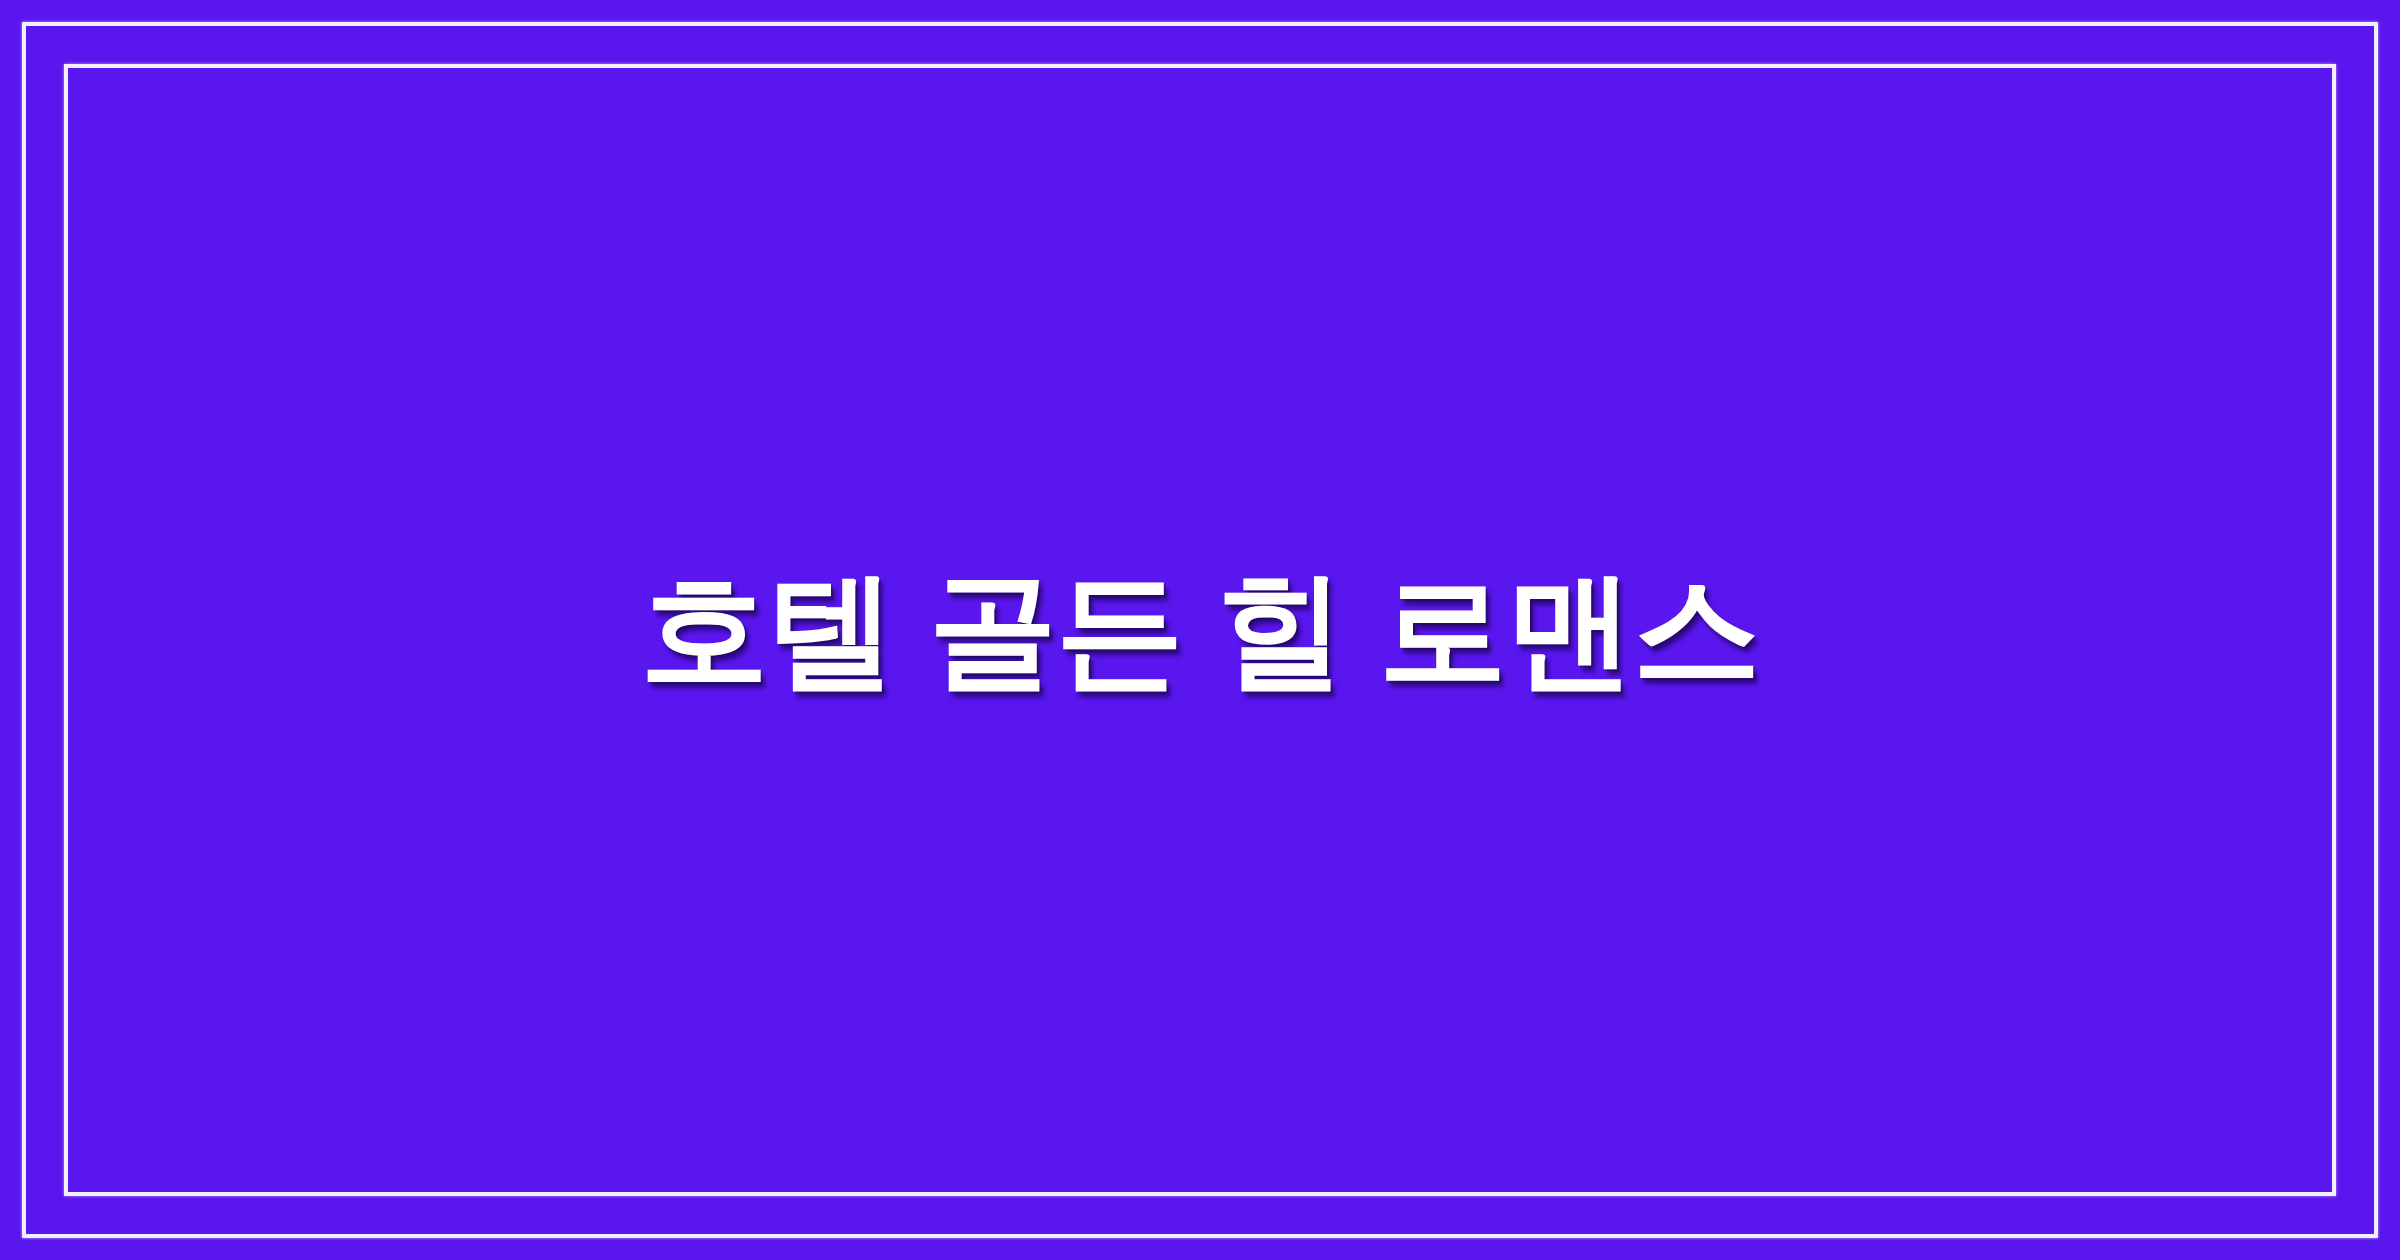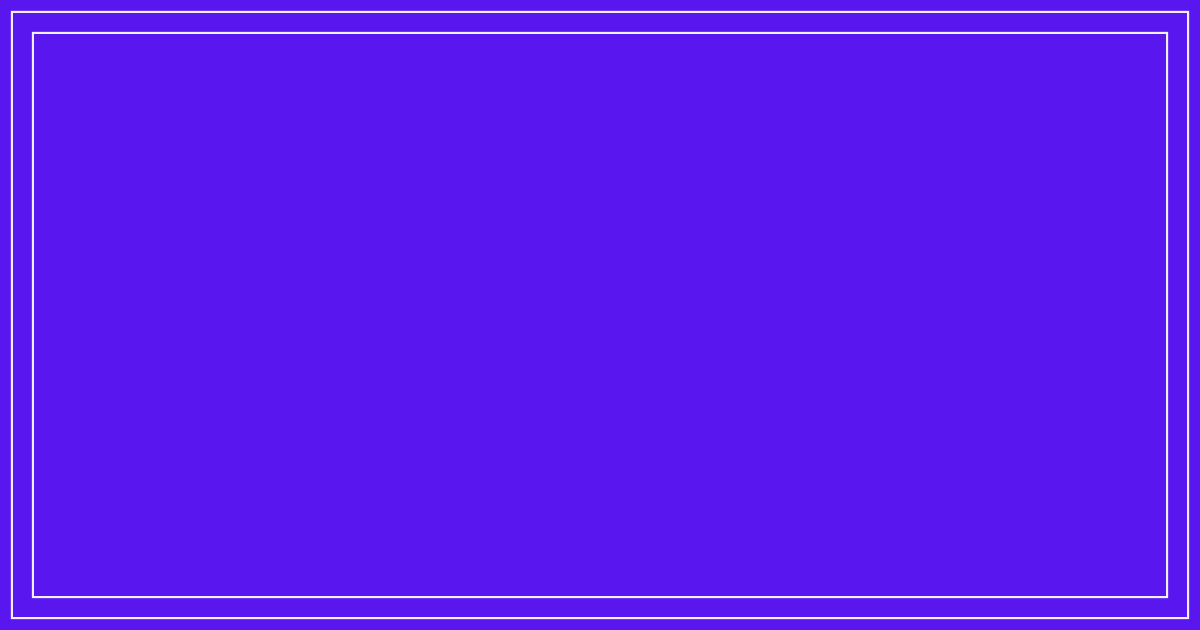--- a/index.html
+++ b/index.html
@@ -75,15 +75,16 @@
 </style>
 </head>
 <body>
 
 <div class="canvas">
 
   <div class="frame-outer"></div>
   <div class="frame-inner"></div>
 
   <div class="title-block">
+    <span class="title-line">호텔 골든 힐 로맨스</span>
   </div>
 
 </div>
 
 </body></html>

